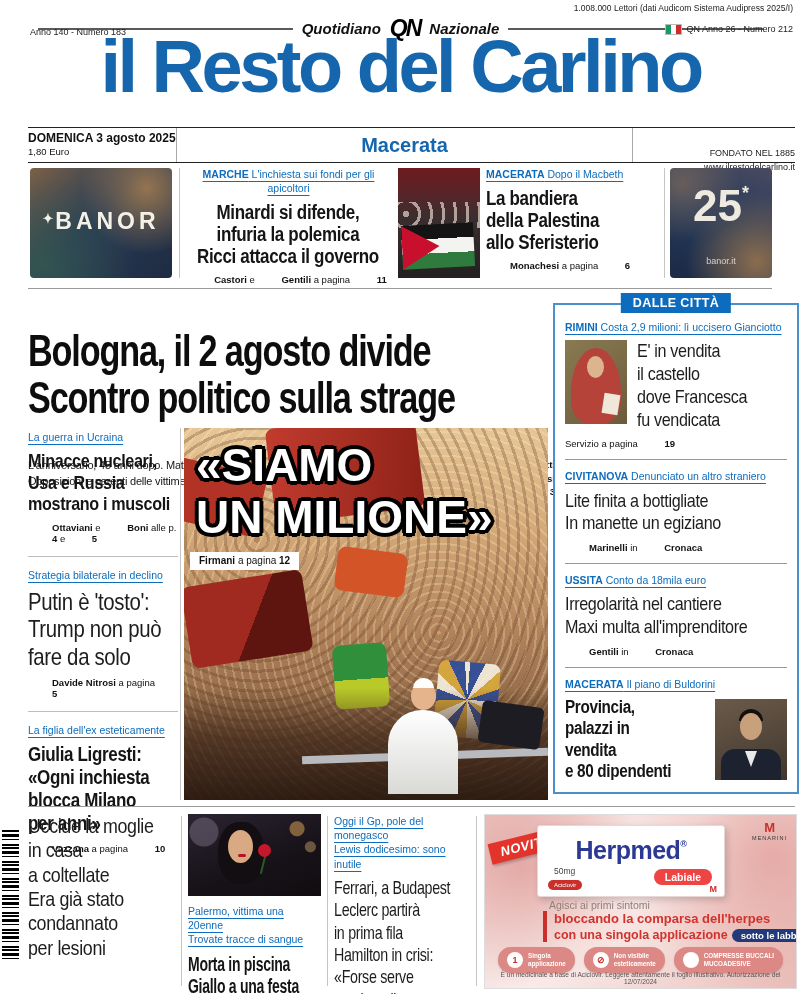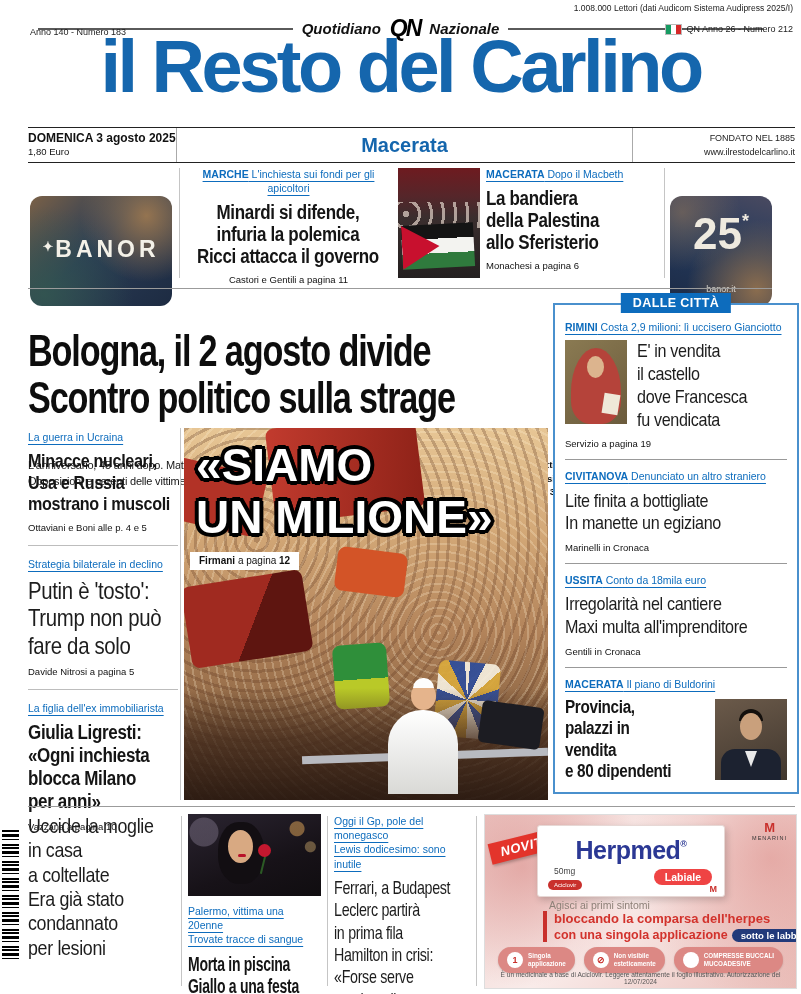--- a/index.html
+++ b/index.html
@@ -18,38 +18,38 @@
   .masthead{position:absolute;top:26px;left:0;width:100%;text-align:center;margin:0;
             color:#1566ad;font-size:74px;font-weight:800;letter-spacing:-3.5px;line-height:1.1;}
   
   .dateline{position:absolute;top:127px;left:28px;width:767px;height:34px;
             border-top:1px solid #222;border-bottom:1px solid #222;display:flex;}
   .dl-left{width:148px;padding-top:3px;}
   .dl-date{font-weight:800;font-size:12px;}
   .dl-price{font-size:9.5px;margin-top:1px;}
   .dl-center{flex:1;border-left:1px solid #aaa;border-right:1px solid #aaa;display:flex;align-items:center;justify-content:center;}
   .dl-ed{color:#1566ad;font-weight:800;font-size:20px;}
-  .dl-right{width:162px;text-align:right;font-size:9px;padding-top:4px;line-height:1.5;color:#222;}
+  .dl-right{width:162px;text-align:right;font-size:9px;padding-top:4px;line-height:1.5;color:#222;margin-top:15px;}
   
   .kicker{color:#0d6cbd;font-size:10.5px;line-height:1.35;white-space:pre-line;margin:0 0 6px 0;
           text-decoration:underline;text-decoration-color:#0d6cbd;text-decoration-thickness:1px;text-underline-offset:3px;}
   .kicker .bseg{font-weight:800;}
   .hl{margin:0;white-space:pre-line;color:#151515;}
   .hl-b{font-weight:800;letter-spacing:-0.4px;}
   .hl-l{font-weight:400;letter-spacing:-0.4px;color:#1d1d1d;}
   .byline{font-size:9.5px;margin-top:7px;color:#111;}
-  .byline .bseg{font-weight:400;}
+  .byline .bseg{font-weight:700;margin-left:24px;}
   .cx85{transform:scaleX(.85);transform-origin:0 0;width:117%;}
   .cx76{transform:scaleX(.76);transform-origin:0 0;width:131%;}
   .cx75{transform:scaleX(.75);transform-origin:0 0;width:133%;}
   .cx70{transform:scaleX(.70);transform-origin:0 0;width:142%;}
   .vdiv{position:absolute;width:1px;background:#c5c5c5;}
   .hrule{position:absolute;height:1px;background:#9b9b9b;}
   
-  .ad-card{position:absolute;border-radius:12px;overflow:hidden;margin-top:28px;}
+  .ad-card{position:absolute;border-radius:4px;overflow:hidden;}
   #ad-banor{left:30px;top:168px;width:142px;height:110px;
     background:radial-gradient(circle at 82% 18%,rgba(160,122,80,.9),rgba(160,122,80,0) 45%),
                radial-gradient(circle at 10% 90%,rgba(52,88,80,.85),rgba(52,88,80,0) 55%),
                linear-gradient(135deg,#7a6147 0%,#2a3c55 45%,#1d2b42 100%);}
   .banor-line{position:absolute;top:50%;left:0;right:0;transform:translateY(-55%);text-align:center;
               color:#f4f1e8;font-size:23px;font-weight:600;letter-spacing:4px;}
   .banor-star{font-size:13px;vertical-align:6px;margin-right:2px;letter-spacing:0;}
   #ad-banor25{left:670px;top:168px;width:102px;height:110px;
     background:radial-gradient(circle at 85% 85%,rgba(150,115,78,.9),rgba(150,115,78,0) 55%),
                radial-gradient(circle at 12% 15%,rgba(150,120,90,.55),rgba(150,120,90,0) 45%),
@@ -286,21 +286,21 @@
     <hr class="lc-hr">
     <article>
       <div class="kicker"><span>Strategia bilaterale in declino</span></div>
       <h2 class="hl hl-l s24l cx85">Putin è 'tosto':
 Trump non può
 fare da solo</h2>
       <div class="byline"><span class="bseg">Davide Nitrosi</span><span> a pagina </span><span class="bseg">5</span></div>
     </article>
     <hr class="lc-hr">
     <article>
-      <div class="kicker"><span>La figlia dell'ex immobiliarista</span></div>
+      <div class="kicker"><span>La figlia dell'ex esteticamente</span></div>
       <h2 class="hl hl-b s20b cx85">Giulia Ligresti:
 «Ogni inchiesta
 blocca Milano
 per anni»</h2>
       <div class="byline"><span class="bseg">Vazzana</span><span> a pagina </span><span class="bseg">10</span></div>
     </article>
   </div>
   <div class="vdiv" style="left:180px;top:428px;height:372px;"></div>
 
   <section id="photo-story">

